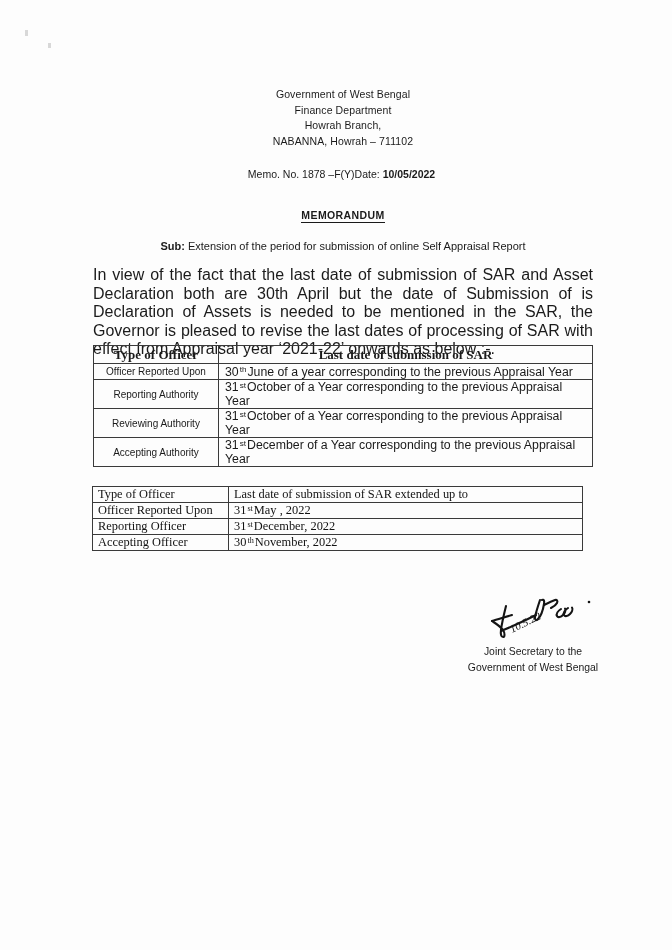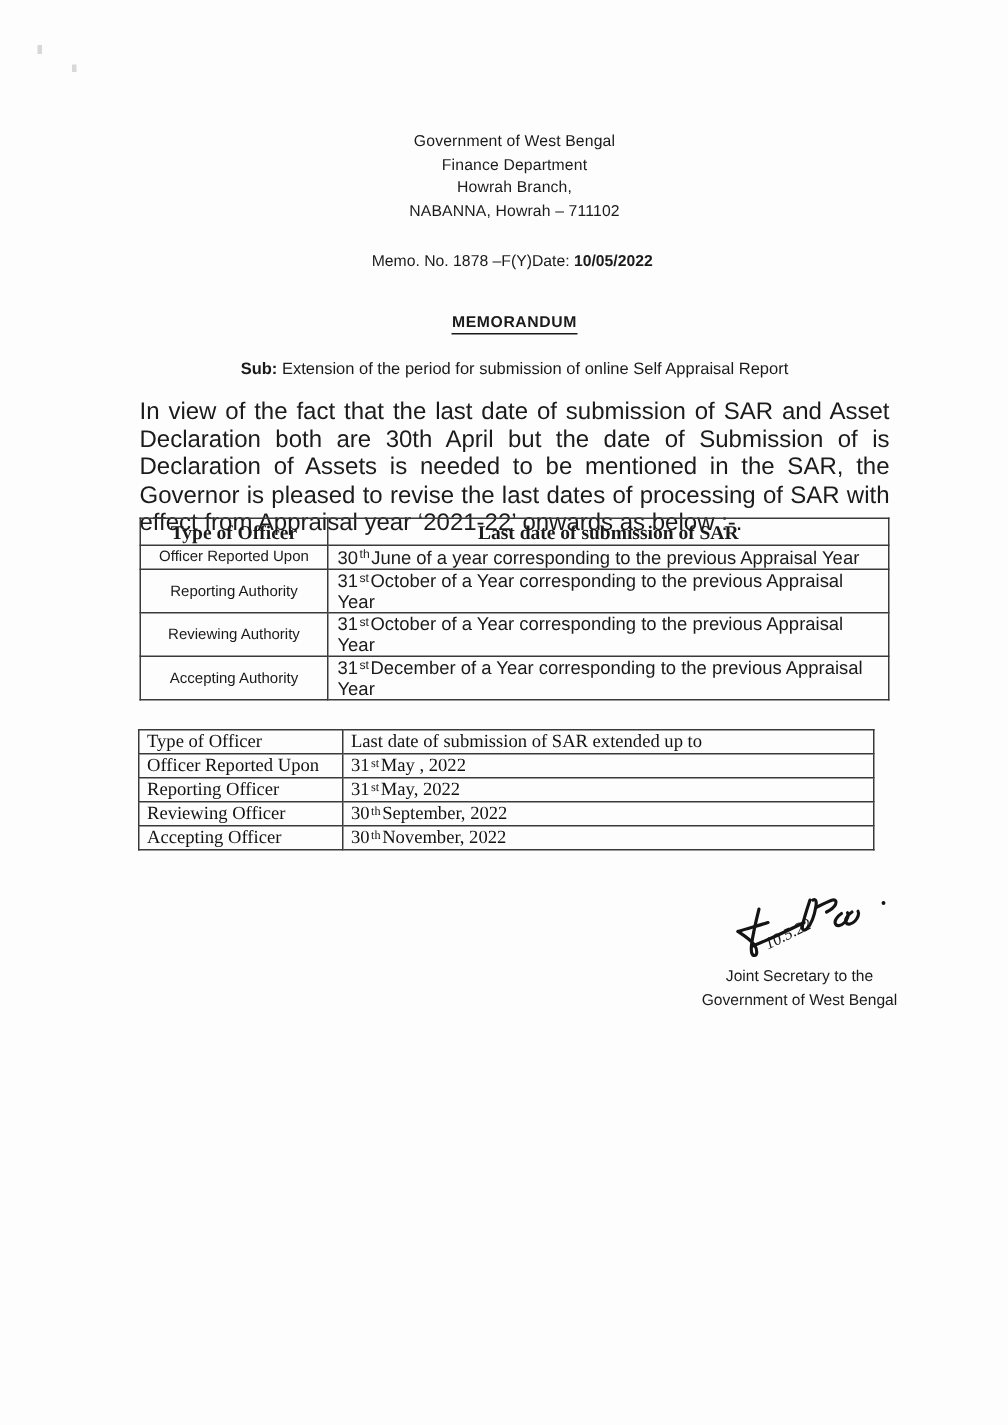--- a/index.html
+++ b/index.html
@@ -264,25 +264,21 @@
         <tr>
           <td>Type of Officer</td>
           <td>Last date of submission of SAR extended up to</td>
         </tr>
         <tr>
           <td>Officer Reported Upon</td>
           <td><span>31</span><sup>st</sup><span>May , 2022</span></td>
         </tr>
         <tr>
           <td>Reporting Officer</td>
-          <td><span>31</span><sup>st</sup><span>May, 2022</span></td>
-        </tr>
-        <tr>
-          <td>Reviewing Officer</td>
-          <td><span>30</span><sup>th</sup><span>September, 2022</span></td>
+          <td><span>31</span><sup>st</sup><span>December, 2022</span></td>
         </tr>
         <tr>
           <td>Accepting Officer</td>
           <td><span>30</span><sup>th</sup><span>November, 2022</span></td>
         </tr>
       </tbody>
     </table>
 
     <div class="sign-block">
       <div class="signature">

